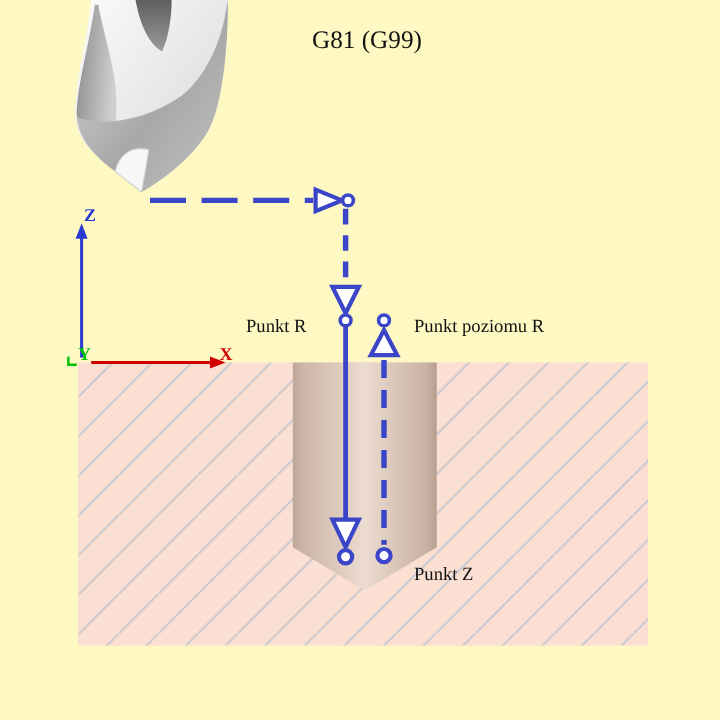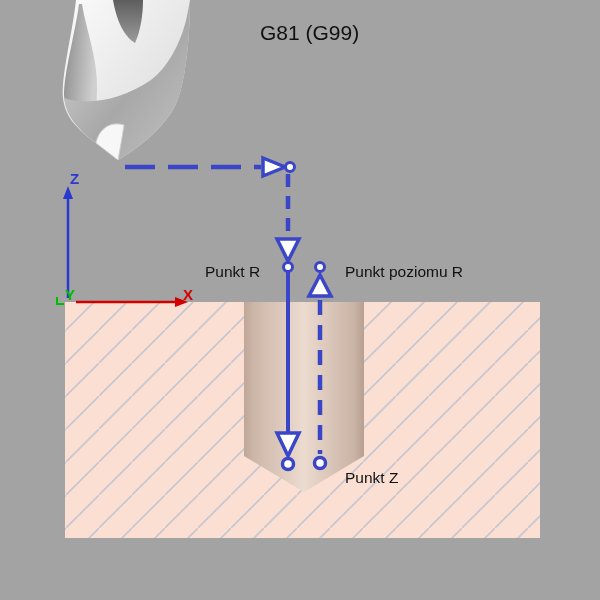--- a/index.html
+++ b/index.html
@@ -6,22 +6,22 @@
     --path-blue:#3a45c8;
     --axis-x-red:#d40000;
     --axis-y-green:#00bf00;
     --axis-z-blue:#2a3ad0;
     --material-fill:#fbdfd2;
     --hatch-line:#c6c6d0;
     --text:#111111;
   }
   html,body{margin:0;padding:0;background:#ffffff;}
   .canvas{
-    position:relative;width:600px;height:600px;background:#a3a3a3;overflow:hidden;
-    font-family:Liberation Sans, sans-serif;
+    position:relative;width:600px;height:600px;background:#fef9c3;overflow:hidden;
+    font-family:Liberation Serif, serif;
   }
   svg{display:block;}
   text{fill:var(--text);}
 </style>
 </head>
 <body>
 
 <div class="canvas">
 <svg width="600" height="600" viewBox="0 0 600 600">
   <defs>

